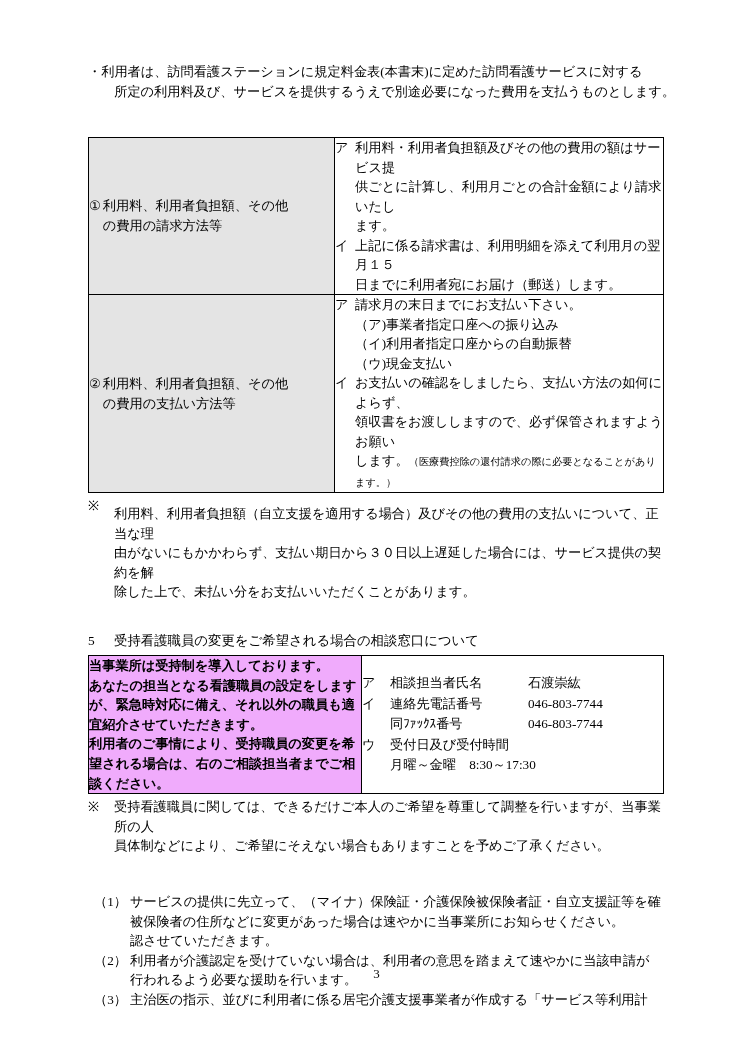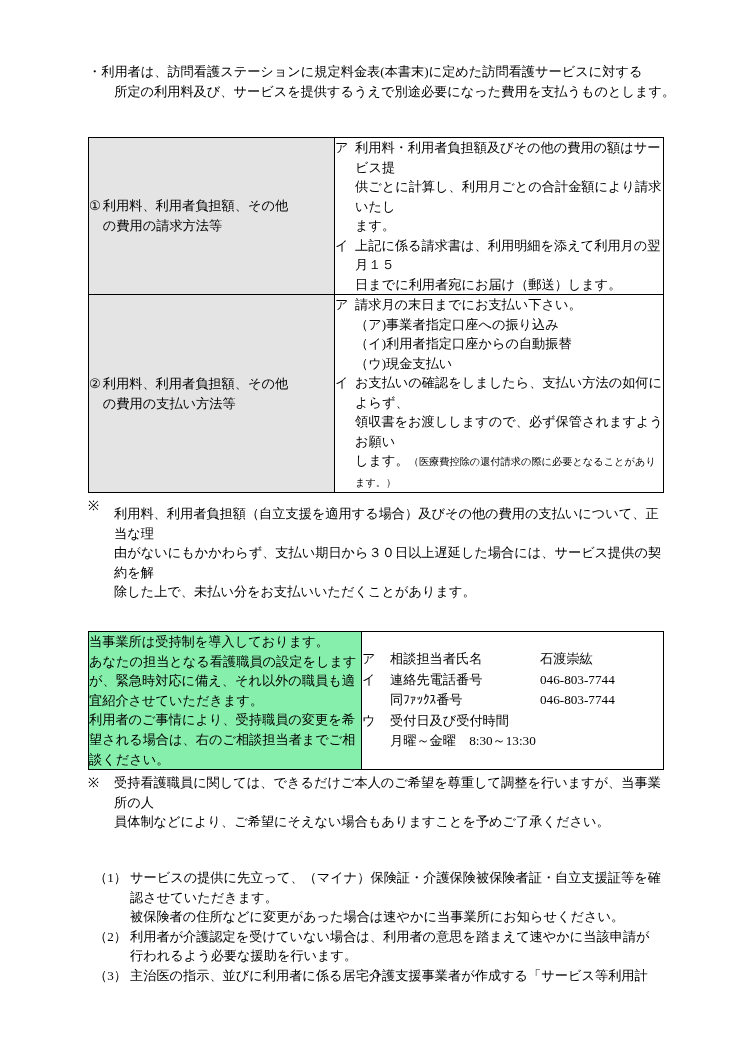--- a/index.html
+++ b/index.html
@@ -124,25 +124,26 @@
     border-collapse: collapse;
     width: 576px;
     table-layout: fixed;
     font-size: 13.2px;
   }
   table.contact-table td {
     border: 1px solid #000000;
     padding: 0;
   }
   td.contact-left {
-    background: #86efac;
+    background: #f0abfc;
     width: 272px;
     vertical-align: top;
     padding: 6px 6px 6px 9px;
     line-height: 19.6px;
+    font-weight: bold;
   }
   td.contact-right {
     background: #ffffff;
     vertical-align: middle;
     padding: 8px 6px 8px 10px;
   }
   .contact-row {
     display: flex;
     align-items: flex-start;
     line-height: 20.5px;
@@ -150,21 +151,20 @@
   .contact-row .ck {
     flex: 0 0 auto;
     width: 28px;
   }
   .contact-row .clabel {
     flex: 0 0 auto;
     width: 138px;
   }
   .contact-row .cval {
     flex: 1 1 auto;
-    margin-left: 12px;
   }
   .contact-sub {
     padding-left: 28px;
     line-height: 20.5px;
   }
   .num-latin {
     font-family: "Liberation Serif", "DejaVu Serif", serif;
   }
 
   
@@ -292,20 +292,23 @@
       <span class="mk">※</span>
       <span class="nbody">
         <span style="display:block;margin-top:8px;">利用料、利用者負担額（自立支援を適用する場合）及びその他の費用の支払いについて、正当な理</span>
         <span style="display:block;">由がないにもかかわらず、支払い期日から３０日以上遅延した場合には、サービス提供の契約を解</span>
         <span style="display:block;">除した上で、未払い分をお支払いいただくことがあります。</span>
       </span>
     </div>
 
     <div class="gap-lg"></div>
 
+    <div class="sec-head">
+      <span class="num">5</span><span>受持看護職員の変更をご希望される場合の相談窓口について</span>
+    </div>
 
     <table class="contact-table">
       <tbody>
         <tr>
           <td class="contact-left">
             <div>当事業所は受持制を導入しております。</div>
             <div>あなたの担当となる看護職員の設定をします</div>
             <div>が、緊急時対応に備え、それ以外の職員も適</div>
             <div>宜紹介させていただきます。</div>
             <div>利用者のご事情により、受持職員の変更を希</div>
@@ -325,43 +328,43 @@
             </div>
             <div class="contact-row">
               <span class="ck"></span>
               <span class="clabel">同ﾌｧｯｸｽ番号</span>
               <span class="cval num-latin">046-803-7744</span>
             </div>
             <div class="contact-row">
               <span class="ck">ウ</span>
               <span class="clabel" style="width:auto;">受付日及び受付時間</span>
             </div>
-            <div class="contact-sub">月曜～金曜　8:30～13:30</div>
+            <div class="contact-sub">月曜～金曜　8:30～17:30</div>
           </td>
         </tr>
       </tbody>
     </table>
 
     <div class="note">
       <span class="mk">※</span>
       <span class="nbody">
         <span style="display:block;">受持看護職員に関しては、できるだけご本人のご希望を尊重して調整を行いますが、当事業所の人</span>
         <span style="display:block;">員体制などにより、ご希望にそえない場合もありますことを予めご了承ください。</span>
       </span>
     </div>
 
     <div class="gap-xl"></div>
 
 
     <div class="item">
       <span class="inum">（1）</span>
       <span class="ibody">
         <span style="display:block;">サービスの提供に先立って、（マイナ）保険証・介護保険被保険者証・自立支援証等を確</span>
+        <span style="display:block;">被保険者の住所などに変更があった場合は速やかに当事業所にお知らせください。</span>
         <span style="display:block;">認させていただきます。</span>
-        <span style="display:block;">被保険者の住所などに変更があった場合は速やかに当事業所にお知らせください。</span>
       </span>
     </div>
     <div class="item">
       <span class="inum">（2）</span>
       <span class="ibody">
         <span style="display:block;">利用者が介護認定を受けていない場合は、利用者の意思を踏まえて速やかに当該申請が</span>
         <span style="display:block;">行われるよう必要な援助を行います。</span>
       </span>
     </div>
     <div class="item">

